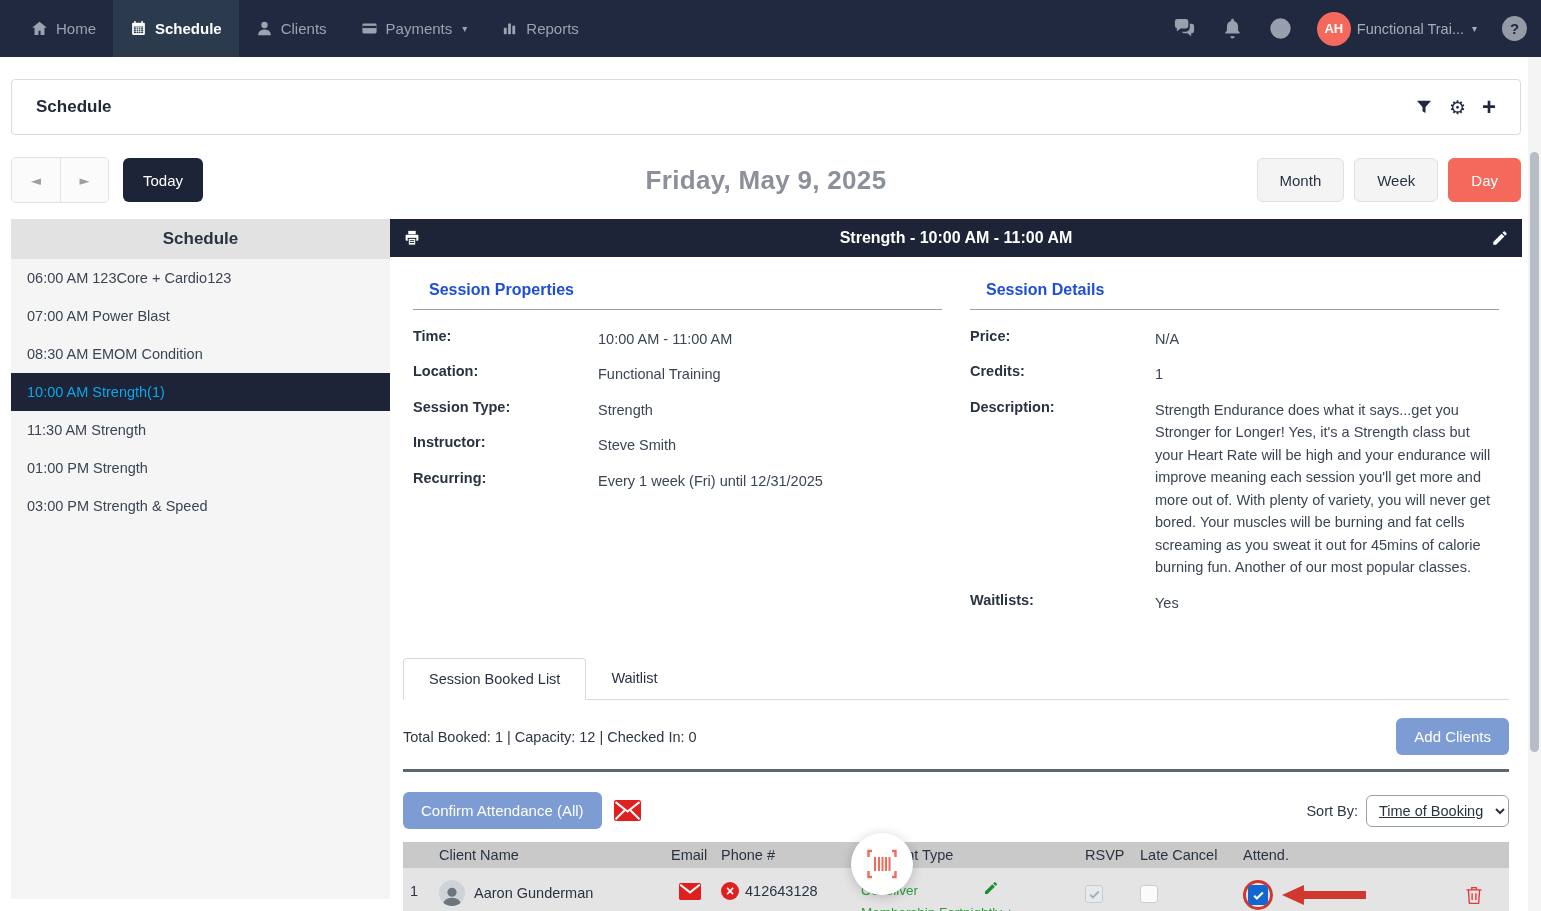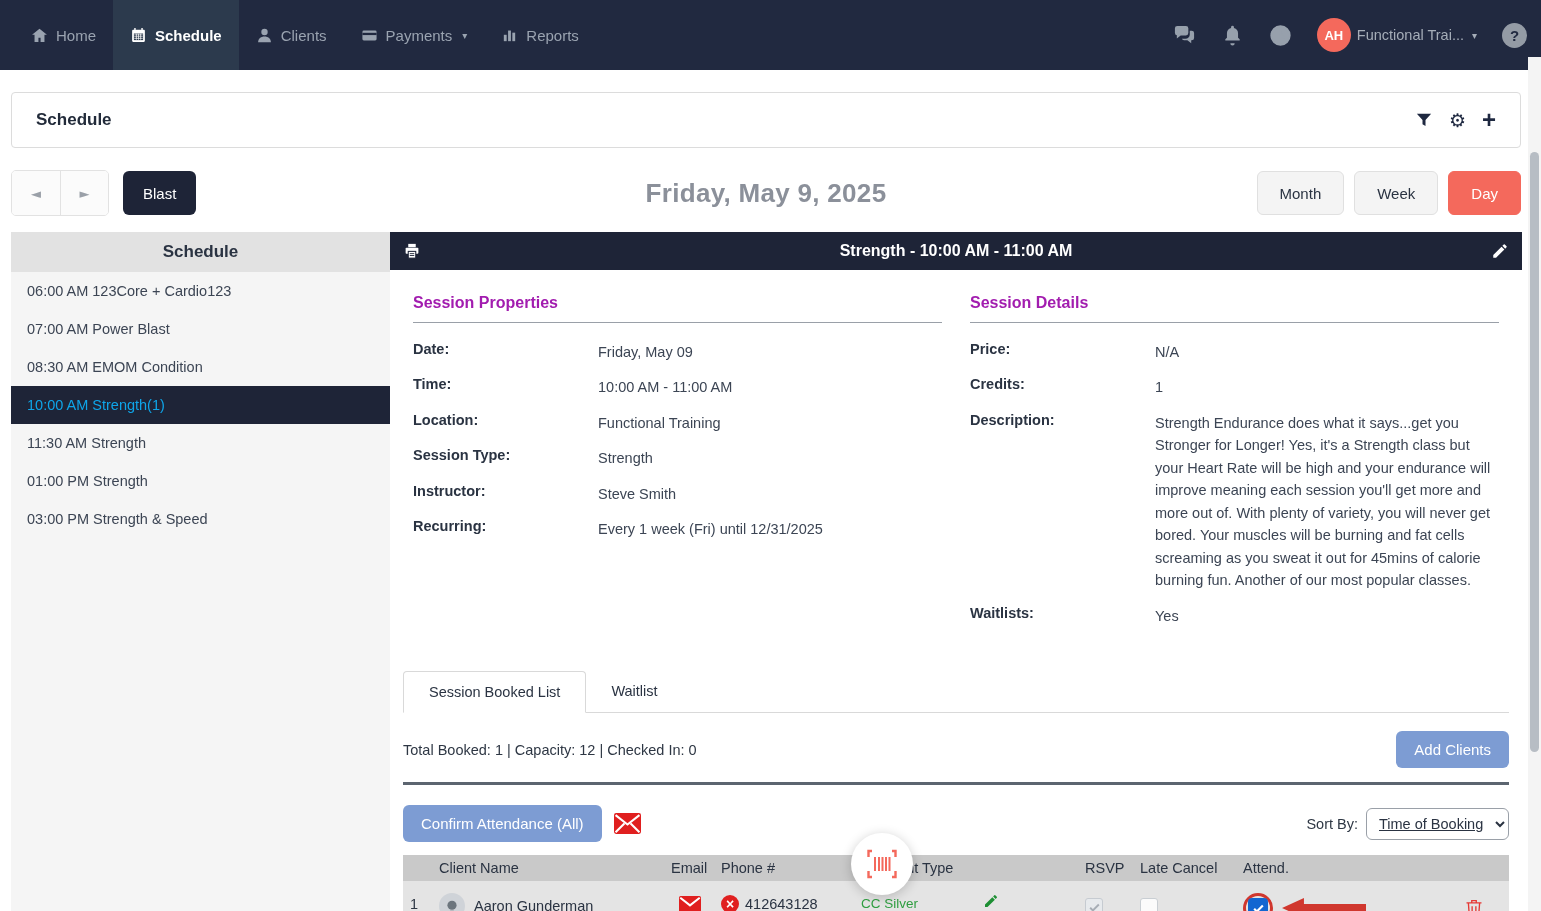--- a/index.html
+++ b/index.html
@@ -4,21 +4,21 @@
 <style>
   * { box-sizing: border-box; }
   html,body { margin:0; padding:0; }
   body {
     width:1541px; height:911px; overflow:hidden; position:relative;
     background:#fff; color:#2e3744;
     font-family:"Liberation Sans", sans-serif;
   }
 
   
-  .navbar { height:70px; background:#212940; display:flex; align-items:stretch;
+  .navbar { height:57px; background:#212940; display:flex; align-items:stretch;
             justify-content:space-between; padding:0 14px; }
   .nav-left { display:flex; }
   .nav-item { display:flex; align-items:center; gap:8px; padding:0 17px;
               color:#9aa3b0; font-size:15px; cursor:pointer; }
   .nav-item.active { background:#2c3a4d; color:#fff; }
   .nicon { width:17px; height:17px; fill:currentColor; flex-shrink:0; }
   .caret { font-size:10px; margin-left:2px; color:inherit; }
   .nav-right { display:flex; align-items:center; gap:25px; }
   .icon-btn { color:#97a0ac; width:23px; height:23px; cursor:pointer; }
   .icon-btn svg { width:100%; height:100%; fill:currentColor; }
@@ -62,21 +62,21 @@
   .panel { flex:1; margin-right:19px; display:flex; flex-direction:column; }
   .panel-titlebar { height:38px; background:#1e2437; color:#fff; display:flex; align-items:center;
                     padding:0 13px; flex-shrink:0; }
   .panel-title { flex:1; text-align:center; font-weight:bold; font-size:16px; }
   .tb-icon { width:18px; height:18px; cursor:pointer; }
   .panel-body { background:#fff; padding:20px 13px 0; flex:1; }
 
   
   .cols { display:flex; gap:28px; margin:0 10px; }
   .col { flex:1; min-width:0; }
-  .sec-heading { font-size:16px; font-weight:bold; color:#a21caf; margin:4px 0 0; }
+  .sec-heading { font-size:16px; font-weight:bold; color:#1d4ed8; margin:4px 16px 0; }
   .sec-rule { border:none; border-top:1px solid #9aa0a8; margin:10px 0 18px; }
   .prop-row { display:flex; margin-bottom:13px; font-size:14.5px; }
   .prop-label { width:185px; font-weight:bold; color:#2a3342; flex-shrink:0; }
   .prop-value { color:#3c4554; line-height:1.55; }
 
   
   .tabs { margin-top:30px; border-bottom:1px solid #d9d9d9; display:flex; }
   .tab { padding:12px 25px; font-size:14.5px; color:#2a3342; position:relative; top:1px; cursor:pointer; background:transparent; }
   .tab.active { background:#fff; border:1px solid #d9d9d9; border-bottom-color:#fff; border-radius:4px 4px 0 0; }
 
@@ -216,21 +216,21 @@
       <span class="plus-glyph">+</span>
     </div>
   </div>
 
   <div class="date-row">
     <span class="date-title">Friday, May 9, 2025</span>
     <div class="pager">
       <button class="pbtn">◄</button>
       <button class="pbtn">►</button>
     </div>
-    <button class="today-btn">Blast</button>
+    <button class="today-btn">Today</button>
     <div class="view-btns">
       <button class="view-btn">Month</button>
       <button class="view-btn">Week</button>
       <button class="view-btn active">Day</button>
     </div>
   </div>
 
   <div class="main">
 
     <aside class="sidebar">
@@ -258,24 +258,20 @@
           </svg>
       </div>
 
       <div class="panel-body">
 
         <div class="cols">
 
           <div class="col">
             <div class="sec-heading">Session Properties</div>
             <hr class="sec-rule">
-            <div class="prop-row">
-                <span class="prop-label">Date:</span>
-                <span class="prop-value">Friday, May 09</span>
-              </div>
             <div class="prop-row">
                 <span class="prop-label">Time:</span>
                 <span class="prop-value">10:00 AM - 11:00 AM</span>
               </div>
             <div class="prop-row">
                 <span class="prop-label">Location:</span>
                 <span class="prop-value">Functional Training</span>
               </div>
             <div class="prop-row">
                 <span class="prop-label">Session Type:</span>

